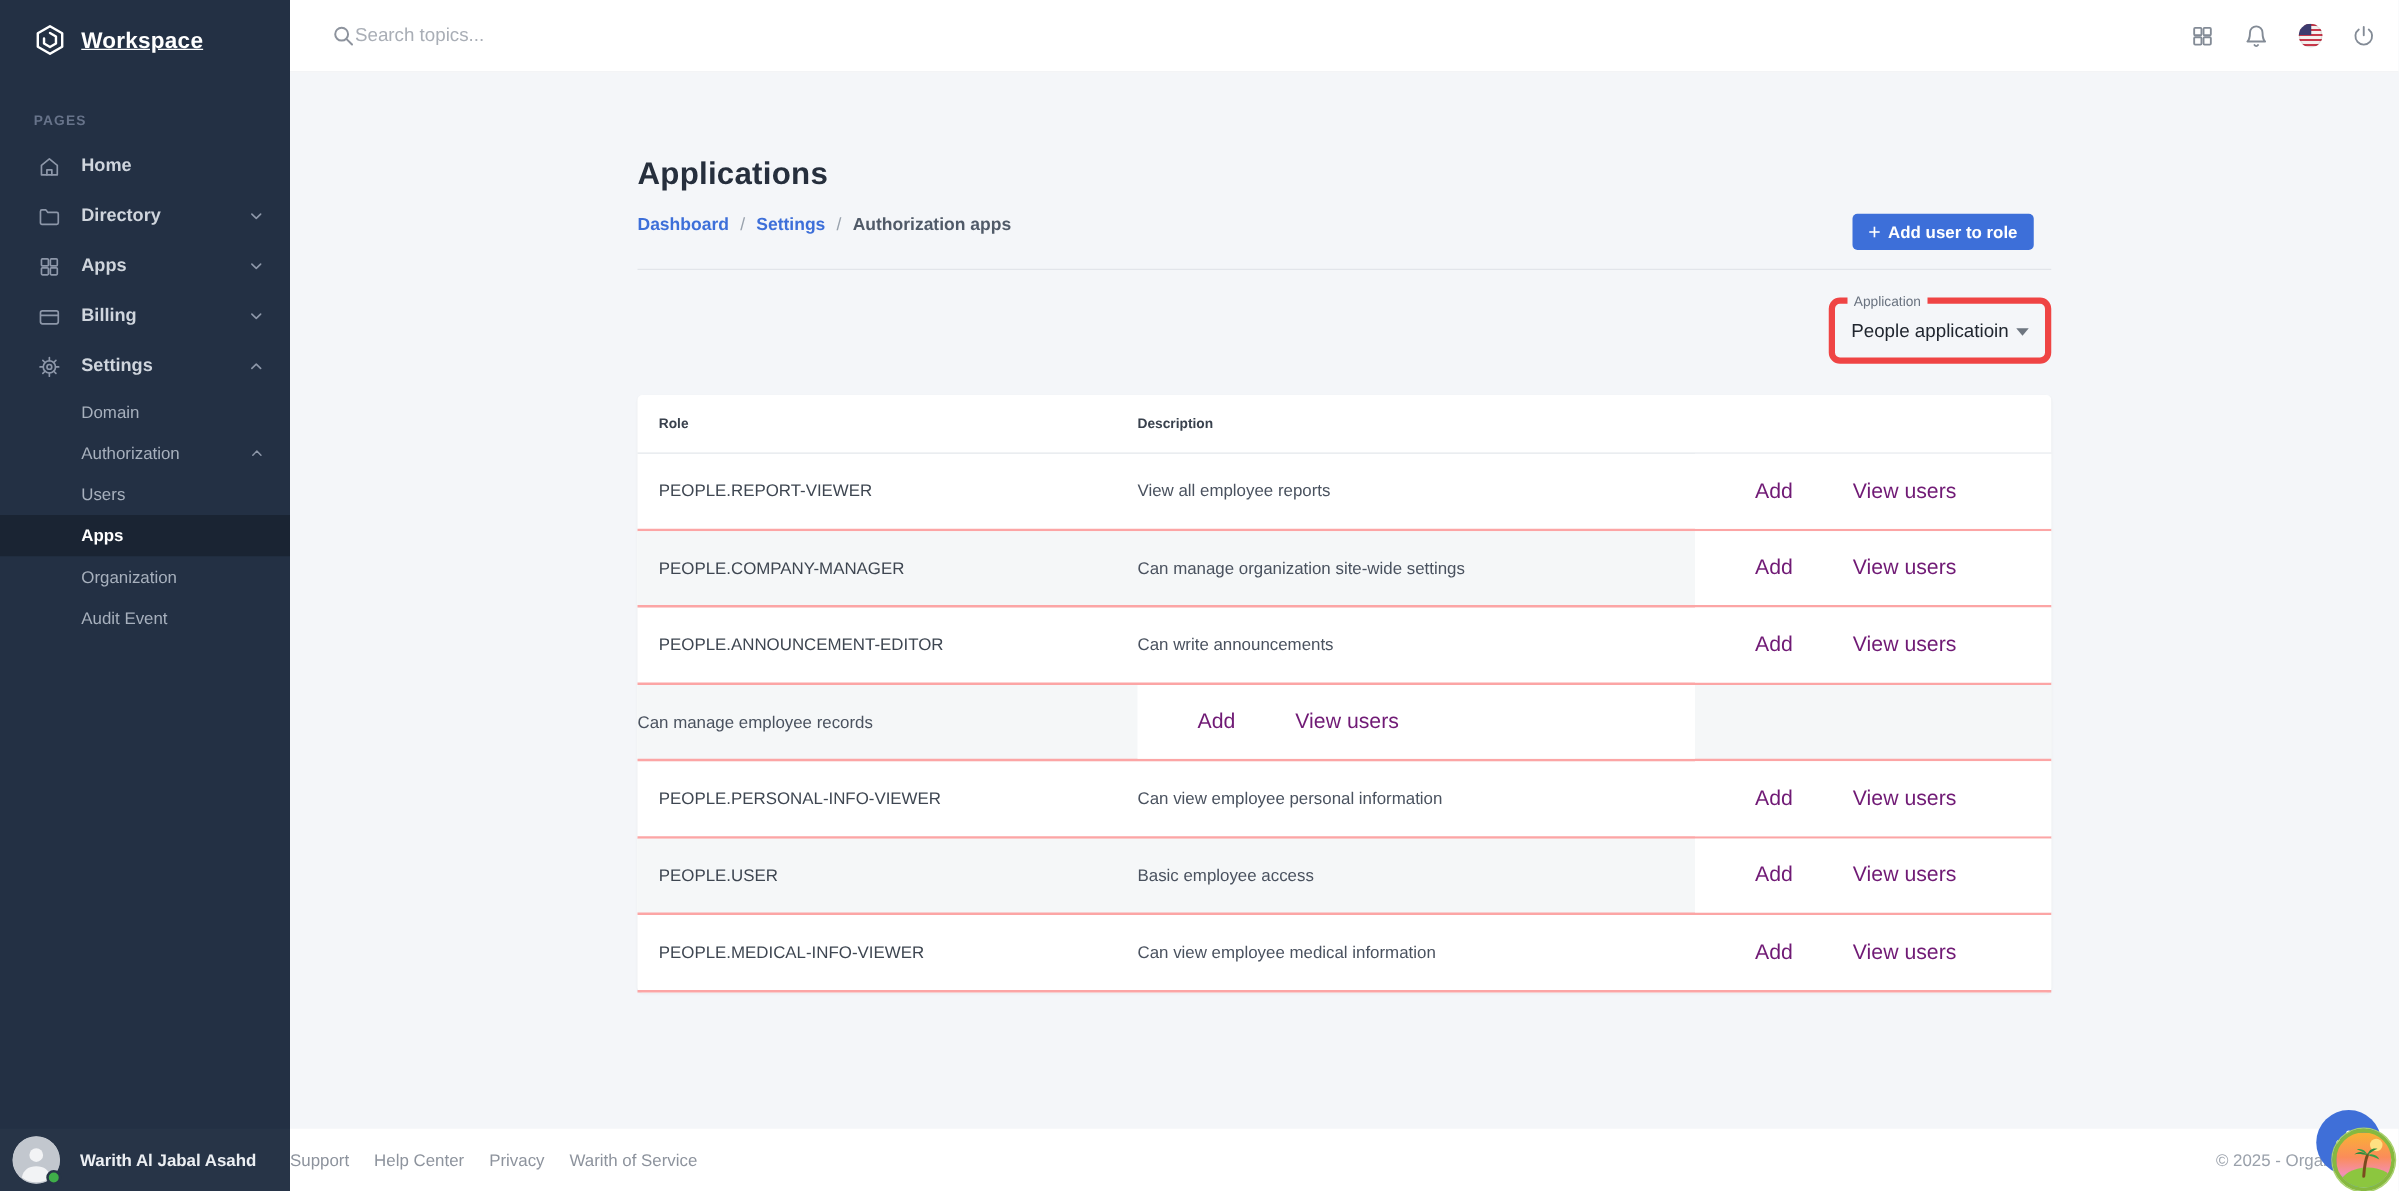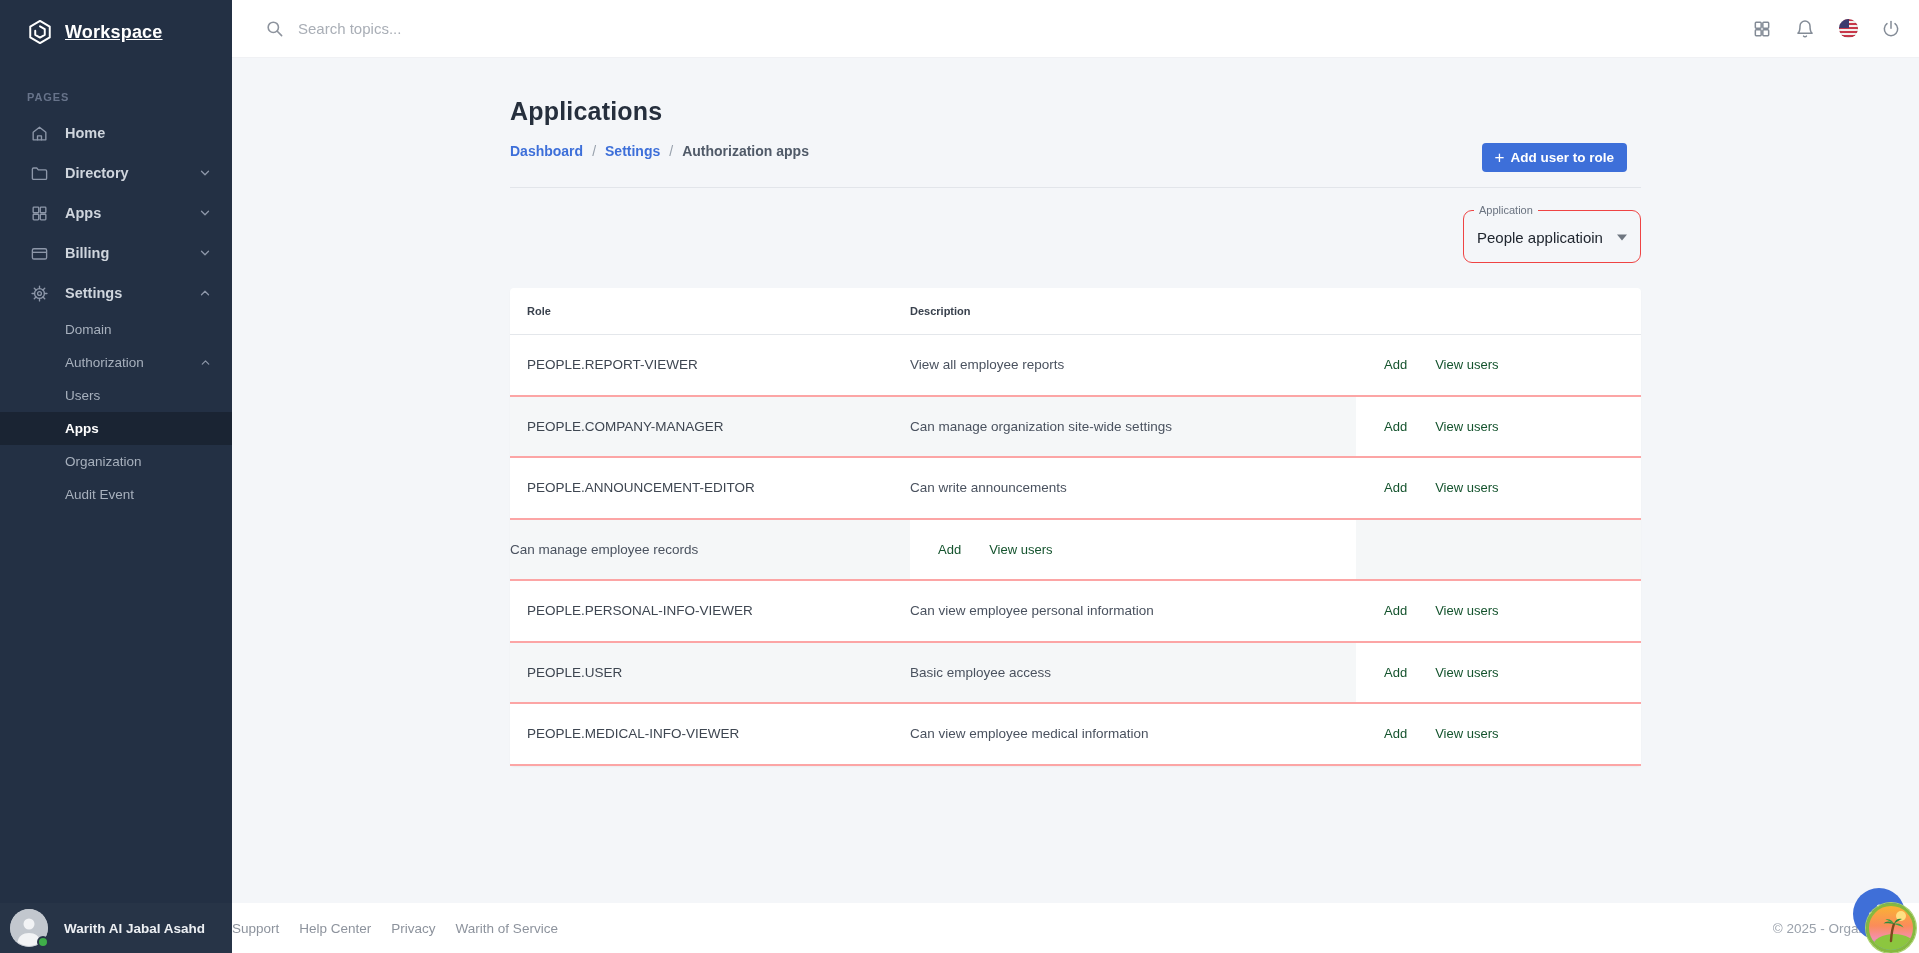--- a/index.html
+++ b/index.html
@@ -22,55 +22,55 @@
   .sub-item { height:33px; display:flex; align-items:center; padding-left:65px; font-size:13.5px; font-weight:500; color:#a7b0bd; cursor:pointer; }
   .sub-item .chev { margin-left:auto; margin-right:20px; color:#8d97a9; display:flex; }
   .sub-item.active { background:#1a2433; color:#ffffff; font-weight:600; }
   .sidebar-user { position:absolute; bottom:0; left:0; right:0; height:50px; display:flex; align-items:center; gap:16px; padding-left:10px; background:#273447; cursor:pointer; }
   .avatar { width:38px; height:38px; border-radius:50%; background:#c2c7ce; position:relative; overflow:visible; flex:none; }
   .avatar svg { border-radius:50%; overflow:hidden; display:block; }
   .status-dot { position:absolute; right:-1px; bottom:-1px; width:12px; height:12px; border-radius:50%; background:#3fae49; border:2px solid #273447; }
   .user-name { font-size:13.5px; font-weight:600; color:#eceff3; }
   
   .topbar { position:absolute; left:232px; top:0; right:0; height:58px; background:#fff; display:flex; align-items:center; padding:0 18px 0 33px; border-bottom:1px solid #f0f1f4; z-index:4; }
-  .search-wrap { display:flex; align-items:center; gap:14px; flex:1; color:#8d939d; }
+  .search-wrap { display:flex; align-items:center; flex:1; color:#8d939d; }
   input.search { border:none; outline:none; font-size:15px; color:#333; width:420px; background:transparent; font-family:"Liberation Sans",sans-serif; }
   input.search::placeholder { color:#a9aeb6; }
   .top-icons { display:flex; align-items:center; gap:23px; color:#838b96; }
   .icon-btn { width:20px; height:20px; display:flex; align-items:center; justify-content:center; cursor:pointer; color:#838b96; background:none; border:none; }
   .flag { width:19px; height:19px; border-radius:50%; position:relative; overflow:hidden; background:repeating-linear-gradient(180deg,#c8384a 0 2px,#f4f0ee 2px 4px); box-shadow:inset 0 0 0 1px rgba(0,0,0,.08); }
   .flag::after { content:''; position:absolute; left:0; top:0; width:55%; height:48%; background:#3c3b6e; }
   
   .main { position:absolute; left:232px; top:58px; right:0; bottom:50px; background:#f4f6f9; overflow:hidden; }
   .content { position:relative; margin-left:278px; width:1131px; }
-  h1.page-title { margin-top:39px; font-size:25px; font-weight:700; color:#262f3d; letter-spacing:.2px; }
+  h1.page-title { margin-top:67px; font-size:25px; font-weight:700; color:#262f3d; letter-spacing:.2px; }
   .breadcrumb { display:flex; gap:9px; margin-top:17px; font-size:14px; align-items:center; }
   .crumb-link { color:#3d6fd9; font-weight:600; cursor:pointer; }
   .crumb-sep { color:#98a1ac; }
   .crumb-current { color:#505a68; font-weight:600; }
   .add-btn { position:absolute; top:46px; right:14px; height:29px; background:#3d6fd9; color:#fff; border:none; border-radius:4px; font-size:13.5px; font-weight:600; display:flex; align-items:center; gap:6px; padding:0 13px; cursor:pointer; font-family:"Liberation Sans",sans-serif; }
   .add-btn .plus { font-size:17px; font-weight:400; line-height:1; margin-top:-1px; }
   .divider { margin-top:28px; border-top:1px solid #e2e5ea; height:0; }
   .filter-row { position:relative; height:100px; }
-  .select { position:absolute; right:0; top:22px; width:178px; height:53px; border:1px solid #ef4444; border-radius:9px; cursor:pointer; }
+  .select { position:absolute; right:0; top:22px; width:178px; height:53px; border:5px solid #ef4444; border-radius:9px; cursor:pointer; }
   .select-label { position:absolute; top:-7px; left:10px; font-size:11px; color:#6a7380; background:#f4f6f9; padding:0 5px; }
   .select-value { position:absolute; left:13px; top:50%; transform:translateY(-50%); font-size:15px; color:#20262f; }
   .select-caret { position:absolute; right:13px; top:50%; transform:translateY(-40%); width:0; height:0; border-left:5px solid transparent; border-right:5px solid transparent; border-top:6px solid #6e7680; }
   
   .card { background:#fff; border-radius:4px; box-shadow:0 1px 2px rgba(0,0,0,.04); }
   .thead { display:grid; grid-template-columns:400px 446px 285px; height:47px; align-items:center; border-bottom:1px solid #e4e7eb; }
   .th { font-size:11px; font-weight:600; color:#39414d; }
   .th.role { padding-left:17px; }
   .trow { display:grid; grid-template-columns:400px 446px 285px; height:61.5px; align-items:stretch; border-bottom:2px solid #fca5a5; }
   .trow.striped { background:#f5f7f8; }
   .td { display:flex; align-items:center; font-size:13.5px; }
   .td-role { padding-left:17px; color:#3e4651; }
   .td-desc { color:#4a525f; }
   .actions { padding-left:28px; display:flex; gap:28px; align-items:center; background:#fff; }
-  .link { color:#14532d; font-size:13px; cursor:pointer; font-weight:500; }
+  .link { color:#701a75; font-size:17px; cursor:pointer; font-weight:500;margin-left:20px; }
   
   .footer { position:absolute; left:232px; bottom:0; right:0; height:50px; background:#fff; display:flex; align-items:center; padding:0 14px 0 0; z-index:3; }
   .footer-links { display:flex; gap:20px; }
   .footer-link { color:#8d939d; font-size:13.5px; cursor:pointer; }
   .copyright { margin-left:auto; color:#9aa1ab; font-size:13.5px; }
   
   .fab-blue { position:absolute; left:1853px; top:888px; width:52px; height:52px; border-radius:50%; background:#3f6fd8; z-index:6; display:flex; align-items:center; justify-content:center; cursor:pointer; border:none; }
   .island { position:absolute; left:1866px; top:903px; width:50px; height:50px; border-radius:50%; border:3px solid #86b93f; background:linear-gradient(180deg,#f9b234 0%,#fb8c5a 45%,#f48fb1 75%,#5aa9d6 100%); z-index:7; overflow:hidden; cursor:pointer; box-shadow:0 0 0 1px #a9d16c; }
   .island .hill { position:absolute; bottom:-8px; left:4px; width:42px; height:24px; background:#8cc63f; border-radius:50%; }
   .island .sun { position:absolute; top:5px; right:7px; width:10px; height:10px; border-radius:50%; background:#ffe082; }

